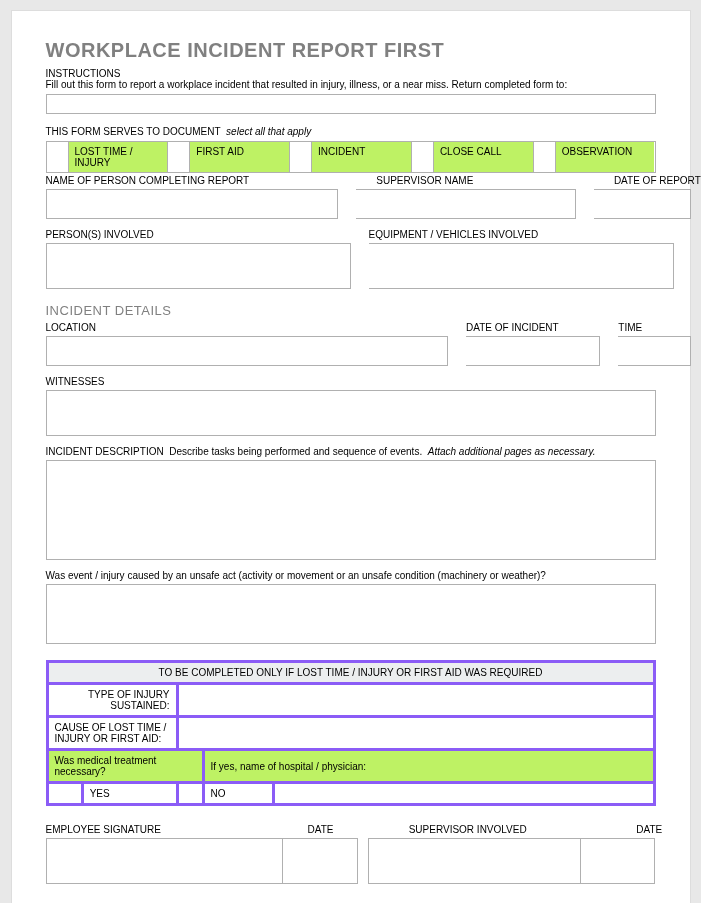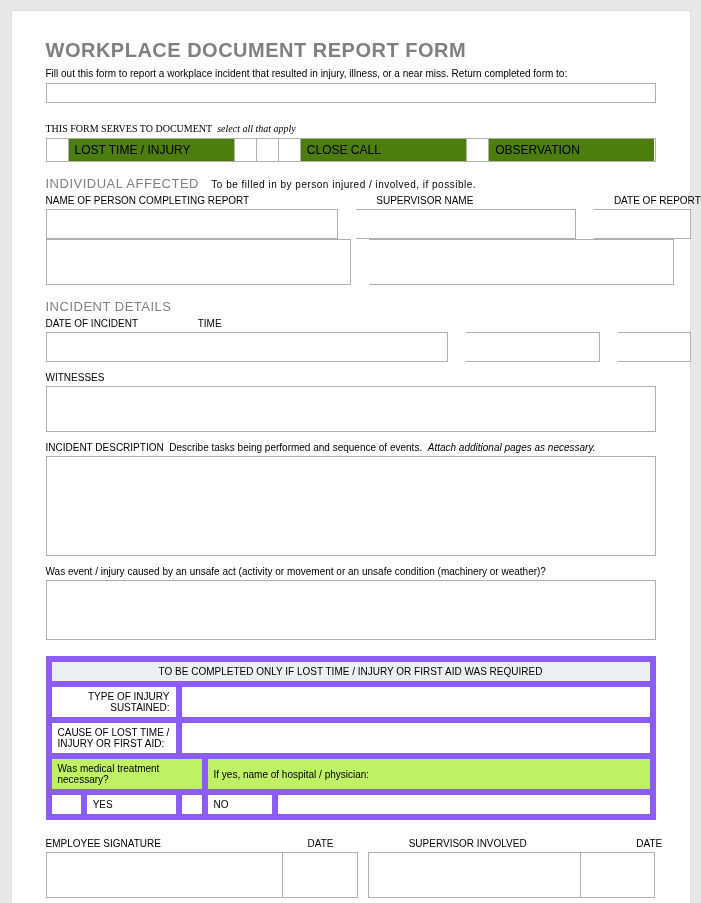--- a/index.html
+++ b/index.html
@@ -42,90 +42,94 @@
     background: #fff;
     width: 100%;
   }
   .h-sm { height: 20px; }
   .h-md { height: 30px; }
   .h-lg { height: 46px; }
   .h-xl { height: 100px; }
   .h-xxl { height: 60px; }
   .mt4 { margin-top: 4px; }
   .mt8 { margin-top: 8px; }
-  .mt12 { margin-top: 20px; font-family: Liberation Serif, serif; }
+  .mt12 { margin-top: 12px; }
   .mt16 { margin-top: 16px; }
 
   
   .check-strip { display:flex; width:100%; border:1px solid #b0b0b0; }
   .check-cell-box { width: 22px; border-right:1px solid #b0b0b0; background:#fff; }
-  .check-cell-lbl { flex:1; border-right:1px solid #b0b0b0; background:#4d7c0f; padding:4px 6px; font-size:12px; }
+  .check-cell-lbl { flex:1; border-right:1px solid #b0b0b0; background:#bef264; padding:4px 6px; font-size:10px; }
   .check-cell-lbl:last-child { border-right:none; }
   .bord { border:1px solid #b0b0b0; }
   .bord-nl { border-left:none; }
 
   
   .tbl { width:100%; border-collapse: collapse; }
-  .tbl td, .tbl th { border:6px solid #8b5cf6; padding:4px 6px; font-size:10px; text-align:left; font-weight:normal; }
+  .tbl td, .tbl th { border:3px solid #8b5cf6; padding:4px 6px; font-size:10px; text-align:left; font-weight:normal; }
   .tbl .hdr { background:#eceeef; text-align:center; }
   .tbl .lbl-col { background:#fff; width:130px; }
   .tbl .blue { background:#bef264; }
   .tbl .chk { width:26px; background:#fff; }
 
   .sig-row { display:flex; width:100%; gap:10px; }
   .bold { font-weight:normal; }
 </style>
 </head>
 <body>
 
 <div class="page">
 
-  <div class="title">WORKPLACE DOCUMENT REPORT FORM</div>
+  <div class="title">WORKPLACE INCIDENT REPORT FIRST</div>
 
+  <div class="label-sm">INSTRUCTIONS</div>
   <div class="label-sm">Fill out this form to report a workplace incident that resulted in injury, illness, or a near miss. Return completed form to:</div>
   <div class="input-box h-sm mt4"></div>
 
   <div class="mt12 label-sm">
     <span>THIS FORM SERVES TO DOCUMENT</span>&nbsp;&nbsp;<span class="italic">select all that apply</span>
   </div>
   <div class="check-strip mt4">
     <div class="check-cell-box"></div>
     <div class="check-cell-lbl">LOST TIME / INJURY</div>
     <div class="check-cell-box"></div>
+    <div class="check-cell-lbl">FIRST AID</div>
     <div class="check-cell-box"></div>
+    <div class="check-cell-lbl">INCIDENT</div>
     <div class="check-cell-box"></div>
     <div class="check-cell-lbl">CLOSE CALL</div>
     <div class="check-cell-box"></div>
     <div class="check-cell-lbl">OBSERVATION</div>
   </div>
 
-  <div class="section-title">
-    <span>INDIVIDUAL AFFECTED</span>
-    &nbsp;&nbsp;<span class="section-sub">To be filled in by person injured / involved, if possible.</span>
-  </div>
 
   <div class="row">
     <div style="flex:0 0 48%;" class="cell-lbl label-sm">NAME OF PERSON COMPLETING REPORT</div>
     <div style="flex:0 0 36%;margin-left:20px;" class="cell-lbl label-sm">SUPERVISOR NAME</div>
     <div style="flex:0 0 16%;" class="cell-lbl label-sm">DATE OF REPORT</div>
   </div>
   <div class="row">
     <div style="flex:0 0 48%;" class="bord h-md"></div>
     <div style="flex:0 0 36%;" class="bord bord-nl h-md"></div>
     <div style="flex:0 0 16%;" class="bord bord-nl h-md"></div>
   </div>
 
+  <div class="row mt8">
+    <div style="flex:0 0 50%;" class="cell-lbl label-sm">PERSON(S) INVOLVED</div>
+    <div style="flex:0 0 50%;" class="cell-lbl label-sm">EQUIPMENT / VEHICLES INVOLVED</div>
+  </div>
   <div class="row">
     <div style="flex:0 0 50%;" class="bord h-lg"></div>
     <div style="flex:0 0 50%;" class="bord bord-nl h-lg"></div>
   </div>
 
   <div class="section-title">INCIDENT DETAILS</div>
 
   <div class="row">
+    <div style="flex:0 0 66%;" class="cell-lbl label-sm">LOCATION</div>
     <div style="flex:0 0 22%;" class="cell-lbl label-sm">DATE OF INCIDENT</div>
     <div style="flex:0 0 12%;" class="cell-lbl label-sm">TIME</div>
   </div>
   <div class="row">
     <div style="flex:0 0 66%;" class="bord h-md"></div>
     <div style="flex:0 0 22%;" class="bord bord-nl h-md"></div>
     <div style="flex:0 0 12%;" class="bord bord-nl h-md"></div>
   </div>
 
   <div class="cell-lbl label-sm mt8">WITNESSES</div>

